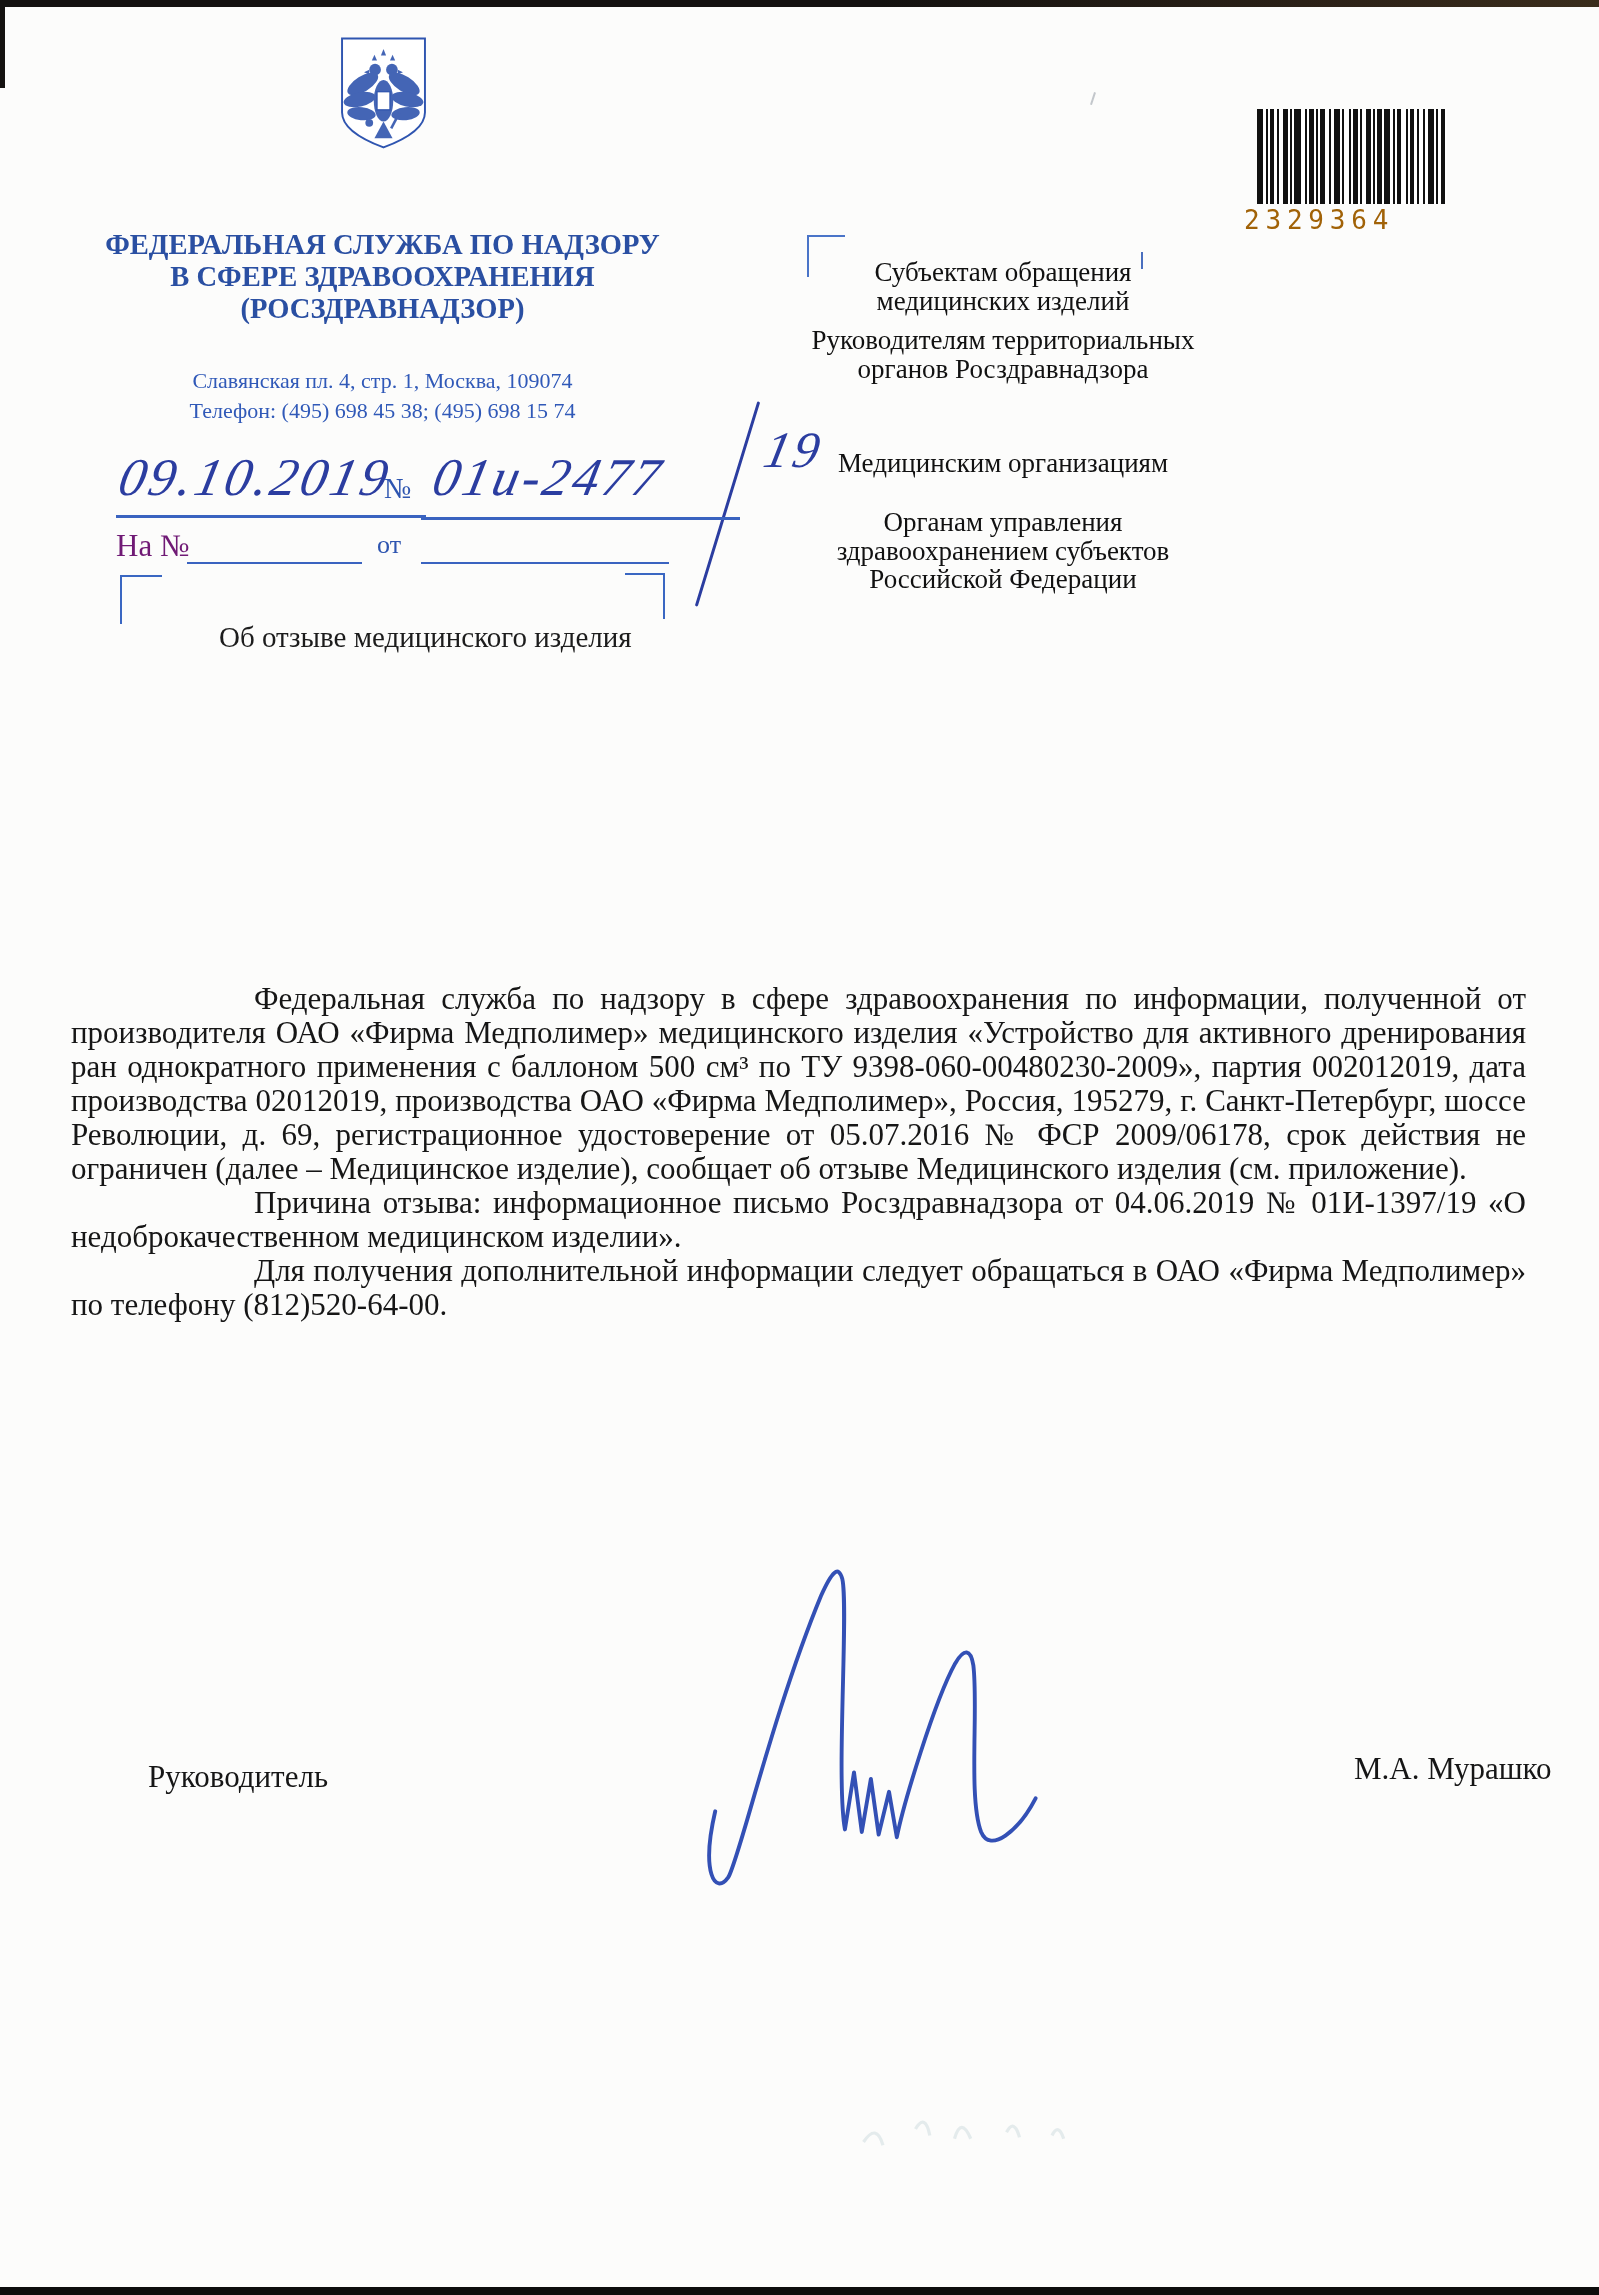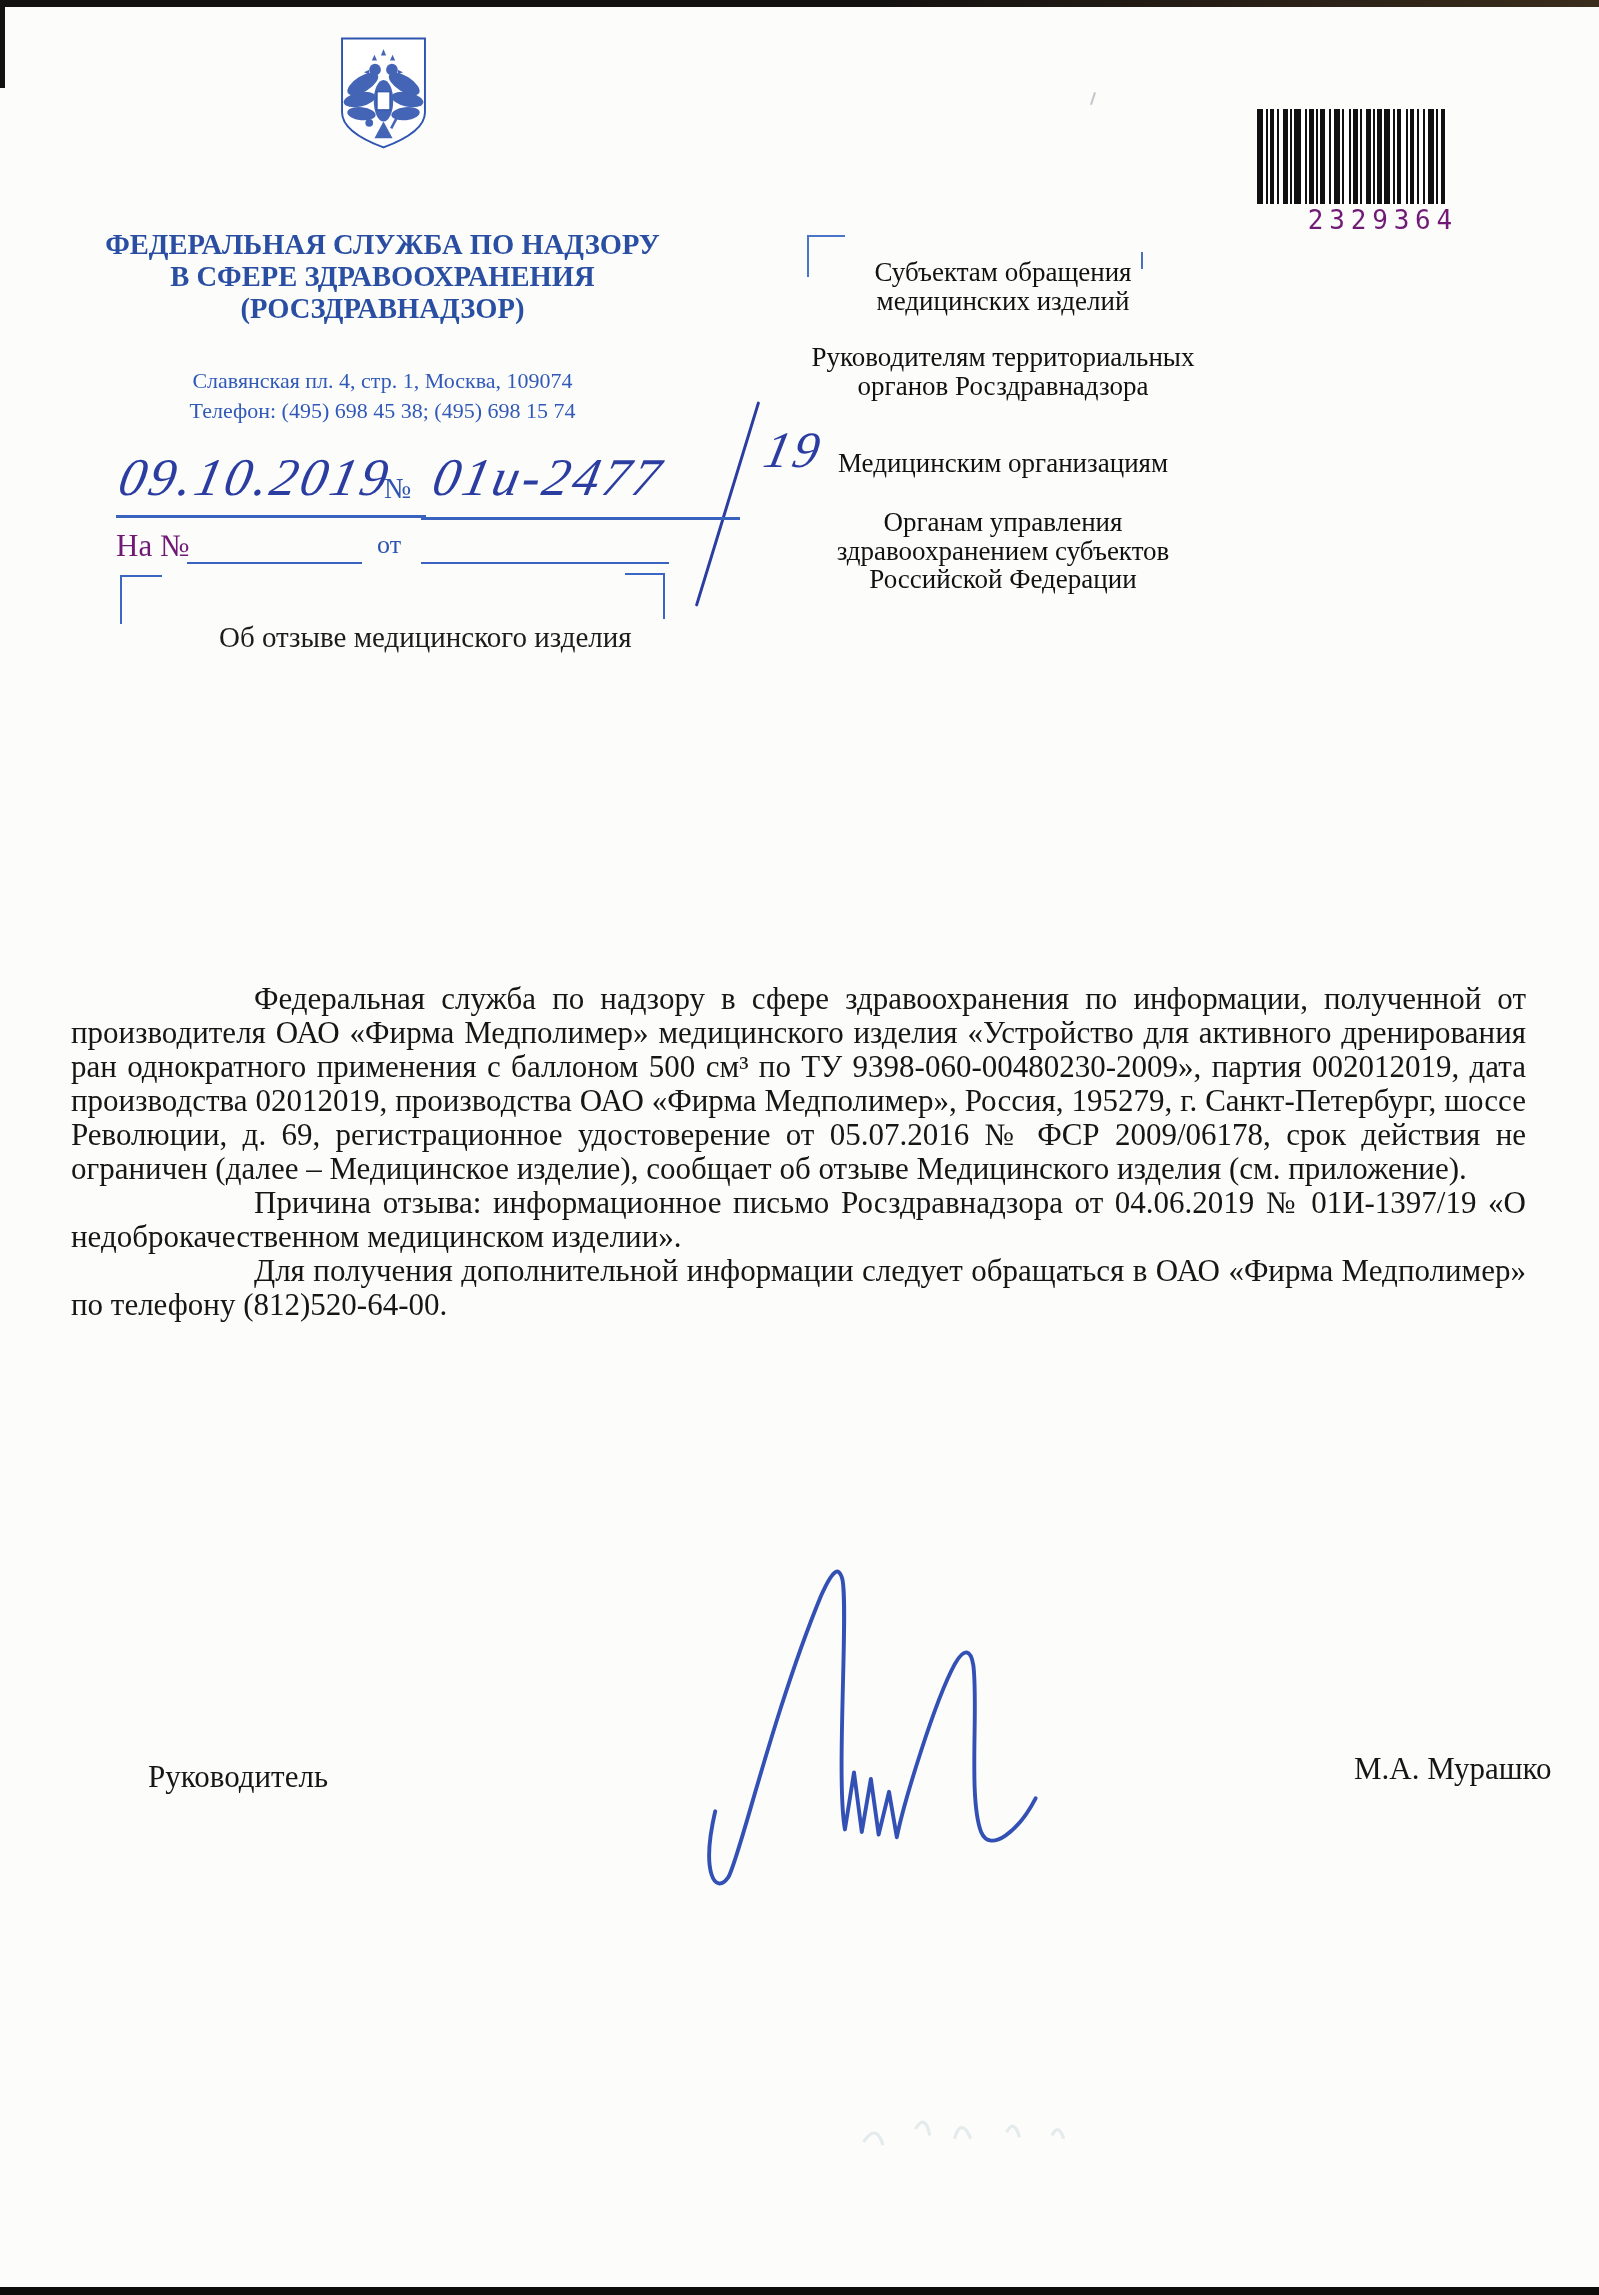--- a/index.html
+++ b/index.html
@@ -33,22 +33,22 @@
   #brk-subj-left{left:120px;top:575px;width:40px;height:47px;border-left:2.6px solid #3a67c2;border-top:2.6px solid #3a67c2;}
   #brk-subj-right{left:625px;top:573px;width:38px;height:44px;border-right:2.6px solid #3a67c2;border-top:2.6px solid #3a67c2;}
   #brk-recip{left:807px;top:235px;width:36px;height:40px;border-left:2.6px solid #4a74c8;border-top:2.6px solid #4a74c8;}
   #tick-right{left:1141px;top:252px;width:1.9px;height:17px;background:#4a6fbf;}
   #tick-top{left:1092px;top:92px;width:1.9px;height:13px;background:#8a929c;opacity:.5;transform:rotate(18deg);}
   
   #subject{left:219px;top:621px;width:584px;font-size:29px;color:#1c1c1c;}
   
   #barcode{left:1257px;top:109px;width:190px;height:95px;display:flex;align-items:stretch;background:#fff;}
   #barcode .bar{height:100%;}
-  #barcode-num{left:1244px;top:205px;width:214px;text-align:right;font-family:"DejaVu Sans Mono",monospace;
-               font-size:26px;letter-spacing:5.8px;color:#701a75;}
+  #barcode-num{left:1244px;top:205px;width:214px;text-align:left;font-family:"DejaVu Sans Mono",monospace;
+               font-size:26px;letter-spacing:5.8px;color:#a16207;}
   
   .recip{left:805px;width:396px;text-align:center;font-size:27px;line-height:28.6px;color:#111;}
   
   #body-text{left:71px;top:982px;width:1455px;font-size:31px;line-height:34px;text-align:justify;}
   #body-text p{margin:0;text-indent:183px;}
   #attachment{left:71px;top:1581px;width:1455px;font-size:31px;text-indent:183px;}
   #sig-title{left:148px;top:1759px;font-size:31px;}
   #sig-name{left:1354px;top:1751px;font-size:31px;}
   #signature-svg{left:675px;top:1519px;}
   #smudge{left:857px;top:2103px;opacity:.14;}
@@ -176,21 +176,21 @@
       <div class="bar" style="width: 6.5px; background: rgb(17, 17, 17);"></div>
       <div class="bar" style="width: 2.2px; background: rgb(255, 255, 255);"></div>
       <div class="bar" style="width: 2.2px; background: rgb(17, 17, 17);"></div>
       <div class="bar" style="width: 2.2px; background: rgb(255, 255, 255);"></div>
       <div class="bar" style="width: 4.4px; background: rgb(17, 17, 17);"></div>
       <div class="bar" style="width: 2.2px; background: rgb(255, 255, 255);"></div>
     </div>
   <div id="barcode-num" class="abs">2329364</div>
 
   <div class="abs recip" style="top:258px;">Субъектам обращения медицинских изделий</div>
-  <div class="abs recip" style="top:343px;">Руководителям территориальных органов Росздравнадзора</div>
+  <div class="abs recip" style="top:326px;">Руководителям территориальных органов Росздравнадзора</div>
   <div class="abs recip" style="top:449px;">Медицинским организациям</div>
   <div class="abs recip" style="top:508px;">Органам управления здравоохранением субъектов Российской Федерации</div>
 
   <div id="body-text" class="abs">
     <p>Федеральная служба по надзору в сфере здравоохранения по информации, полученной от производителя ОАО «Фирма Медполимер» медицинского изделия «Устройство для активного дренирования ран однократного применения с баллоном 500 см³ по ТУ 9398-060-00480230-2009», партия 002012019, дата производства 02012019, производства ОАО «Фирма Медполимер», Россия, 195279, г. Санкт-Петербург, шоссе Революции, д. 69, регистрационное удостоверение от 05.07.2016 № ФСР 2009/06178, срок действия не ограничен (далее – Медицинское изделие), сообщает об отзыве Медицинского изделия (см. приложение).</p>
     <p>Причина отзыва: информационное письмо Росздравнадзора от 04.06.2019 № 01И-1397/19 «О недоброкачественном медицинском изделии».</p>
     <p>Для получения дополнительной информации следует обращаться в ОАО «Фирма Медполимер» по телефону (812)520-64-00.</p>
   </div>
 
   <div id="sig-title" class="abs">Руководитель</div>

